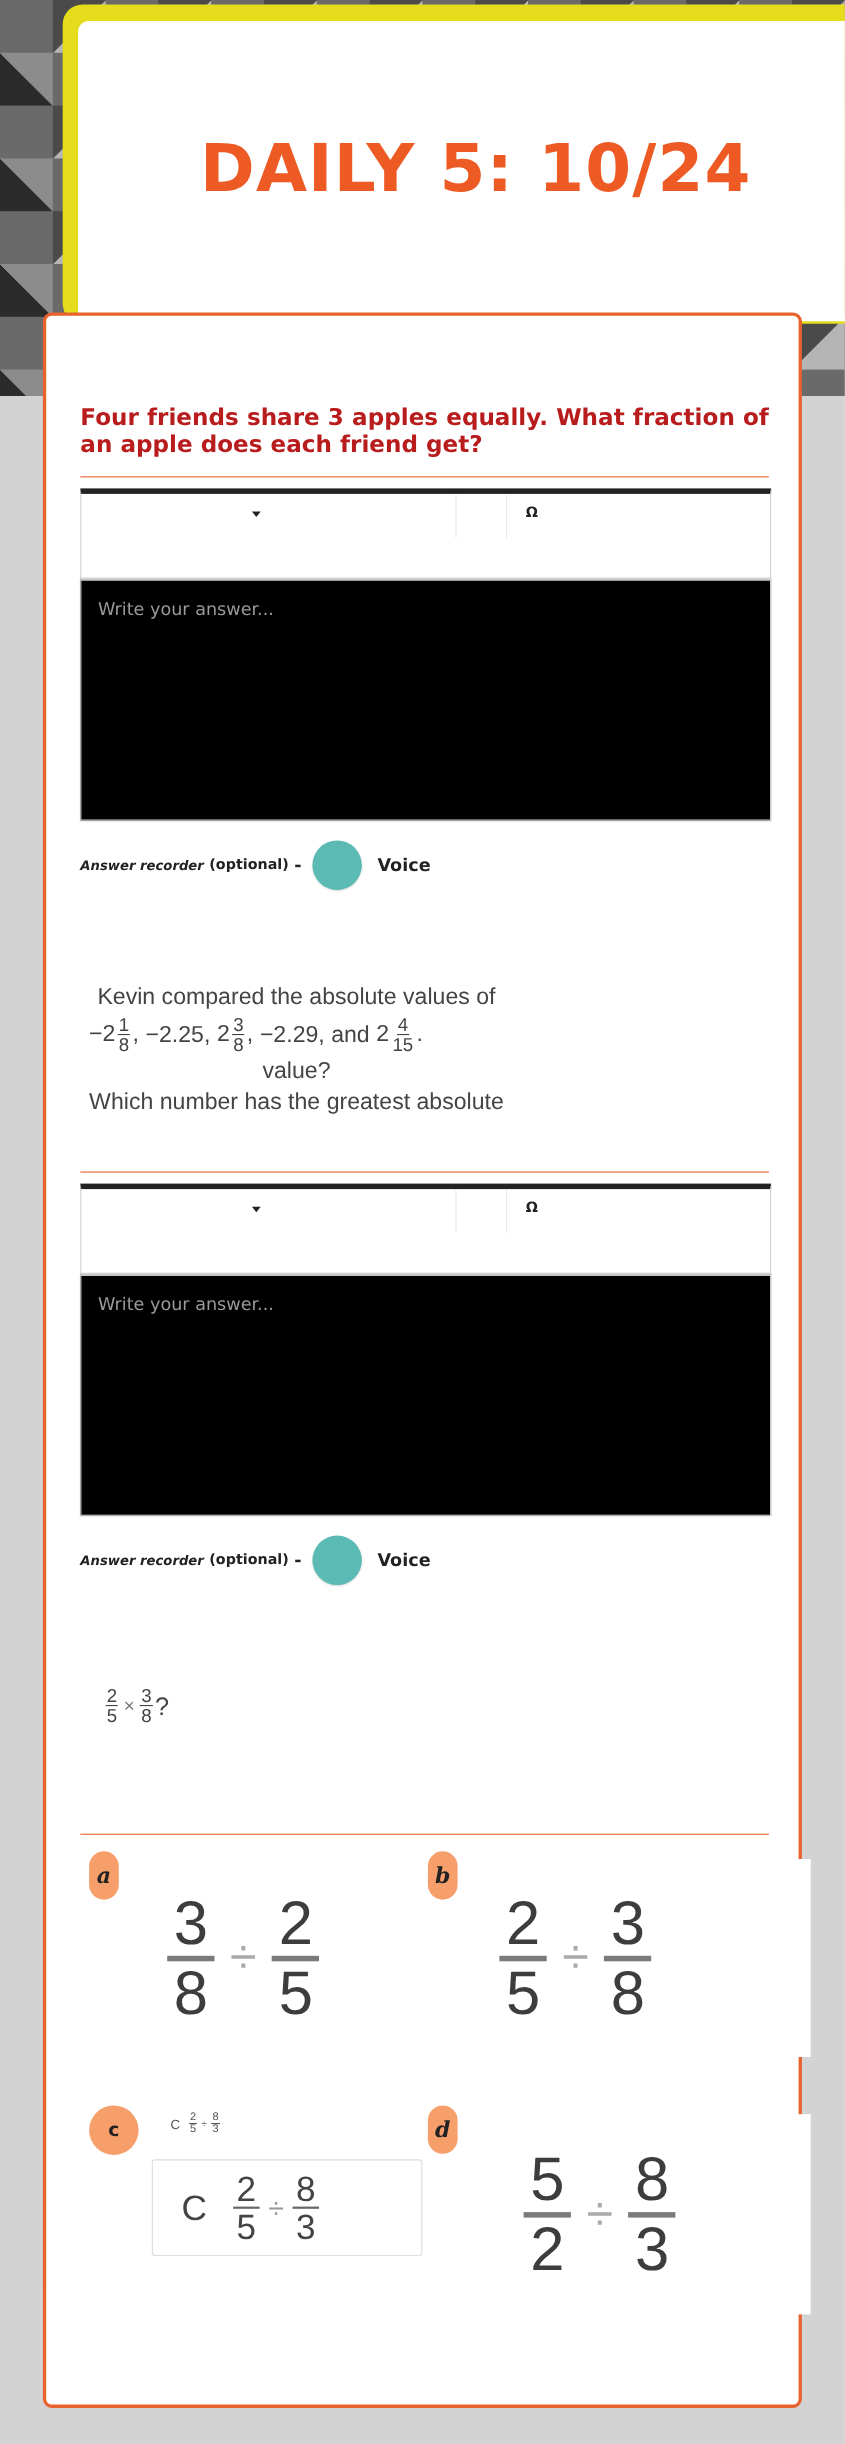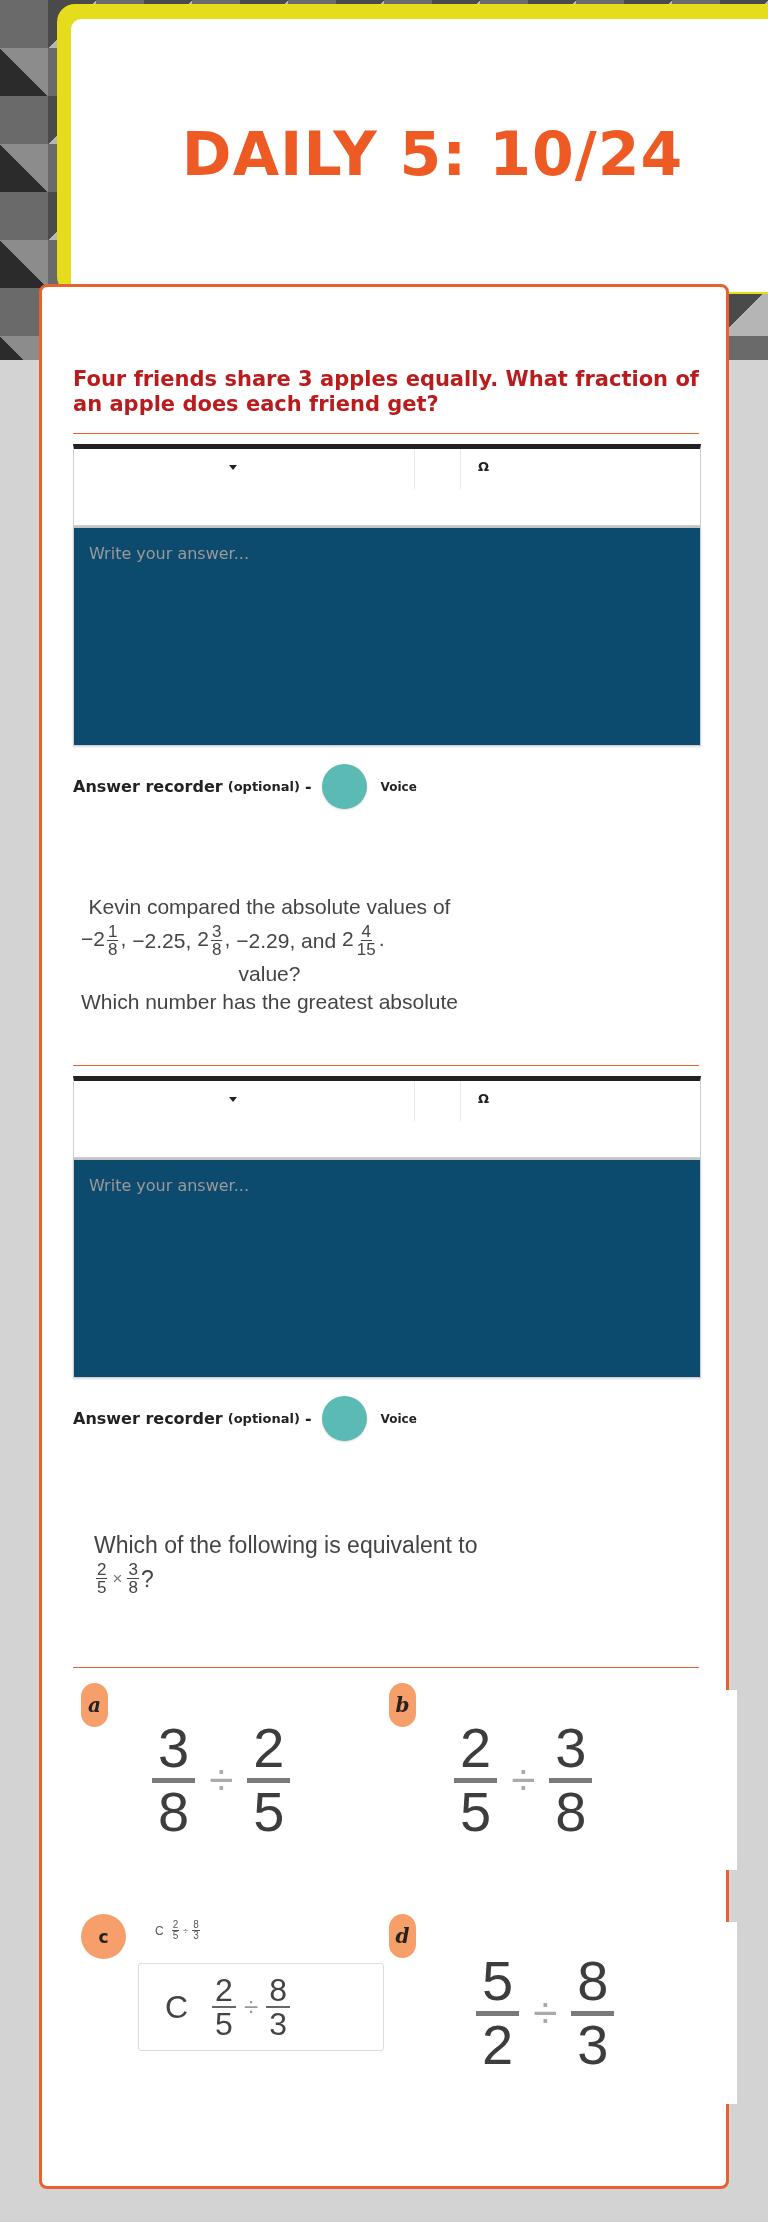--- a/index.html
+++ b/index.html
@@ -60,36 +60,36 @@
       position: absolute; left: 155px; top: 16px; width: 0; height: 0;
       border-left: 4px solid transparent; border-right: 4px solid transparent;
       border-top: 5px solid #222;
     }
     .tb-sep1 { position: absolute; left: 340px; top: 0; width: 1px; height: 40px; background: #e8e8e8; }
     .tb-sep2 { position: absolute; left: 386px; top: 0; width: 1px; height: 40px; background: #e8e8e8; }
     .omega { position: absolute; left: 404px; top: 10px; font-size: 13px; font-weight: bold; color: #222; font-family: "DejaVu Sans", sans-serif; }
     .answer-area {
       height: 220px; border: 1px solid #cfcfcf; border-top: 2px solid #c4c4c4;
       box-shadow: 0 1px 2px rgba(0,0,0,0.15);
-      padding: 16px 15px; font-size: 16px; color: #9a9a9a; background: #0c4a6e;
+      padding: 16px 15px; font-size: 16px; color: #9a9a9a; background: #000000;
       font-family: "DejaVu Sans", sans-serif; width: 100%; resize: none; display: block;
     }
     .answer-area::placeholder { color: #9a9a9a; }
     .recorder {
       position: absolute; left: 31px; display: flex; align-items: center;
       font-family: "DejaVu Sans", sans-serif; color: #222;
     }
-    .rec-label { font-weight: bold; font-size: 16px; }
+    .rec-label { font-weight: bold; font-size: 12px; font-style: italic; }
     .rec-opt { font-weight: bold; font-size: 13px; margin-left: 5px; }
     .rec-dash { font-weight: bold; font-size: 16px; margin-left: 5px; }
     .voice-btn {
       width: 45px; height: 45px; border-radius: 50%; background: #5bbab3;
       margin-left: 10px; box-shadow: 0 1px 2px rgba(0,0,0,0.15);
     }
-    .voice-label { font-weight: bold; font-size: 12px; margin-left: 14px; }
+    .voice-label { font-weight: bold; font-size: 16px; margin-left: 14px; }
     .img-q {
       position: absolute; font-family: "Liberation Sans", sans-serif; color: #444;
       font-size: 21px; line-height: 28px;
     }
     .frac { display: inline-flex; flex-direction: column; align-items: center; vertical-align: middle; line-height: 1; margin: 0 2px; }
     .frac .n { border-bottom: 1.5px solid #444; padding: 0 1px; }
     .frac .d { padding: 0 1px; }
     .small-frac { font-size: 17px; }
     .opt-badge {
       position: absolute; width: 27px; height: 44px; border-radius: 14px;
@@ -195,21 +195,20 @@
 
   <div class="recorder" style="top:1109px;">
     <span class="rec-label">Answer recorder</span>
     <span class="rec-opt">(optional)</span>
     <span class="rec-dash">-</span>
     <span class="voice-btn"></span>
     <span class="voice-label">Voice</span>
   </div>
 
   <div class="img-q" style="left:52px; top:1244px; font-size:23px;">
-    <div>Which of the following is equivalent to</div>
     <div style="display:flex; align-items:center; margin-top:2px;">
       <span class="frac small-frac">
           <span class="n">2</span>
           <span class="d">5</span>
         </span>
       <span style="font-size:17px; color:#777; margin:0 3px;">×</span>
       <span class="frac small-frac">
           <span class="n">3</span>
           <span class="d">8</span>
         </span>

